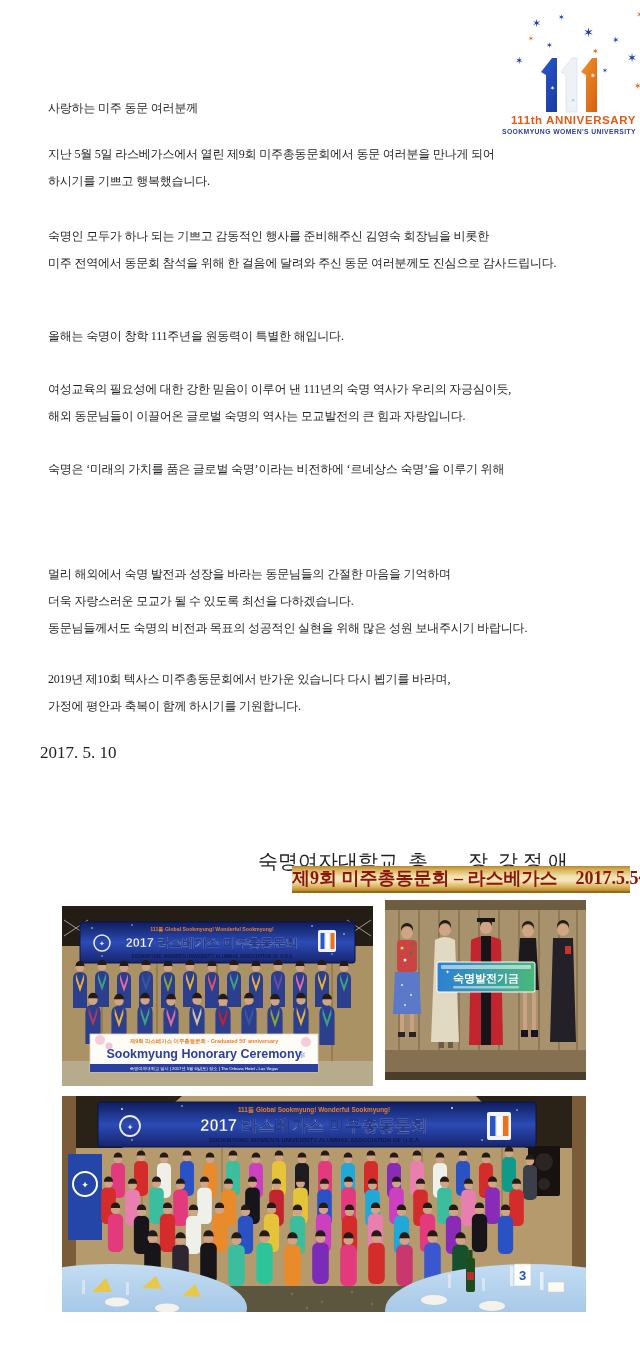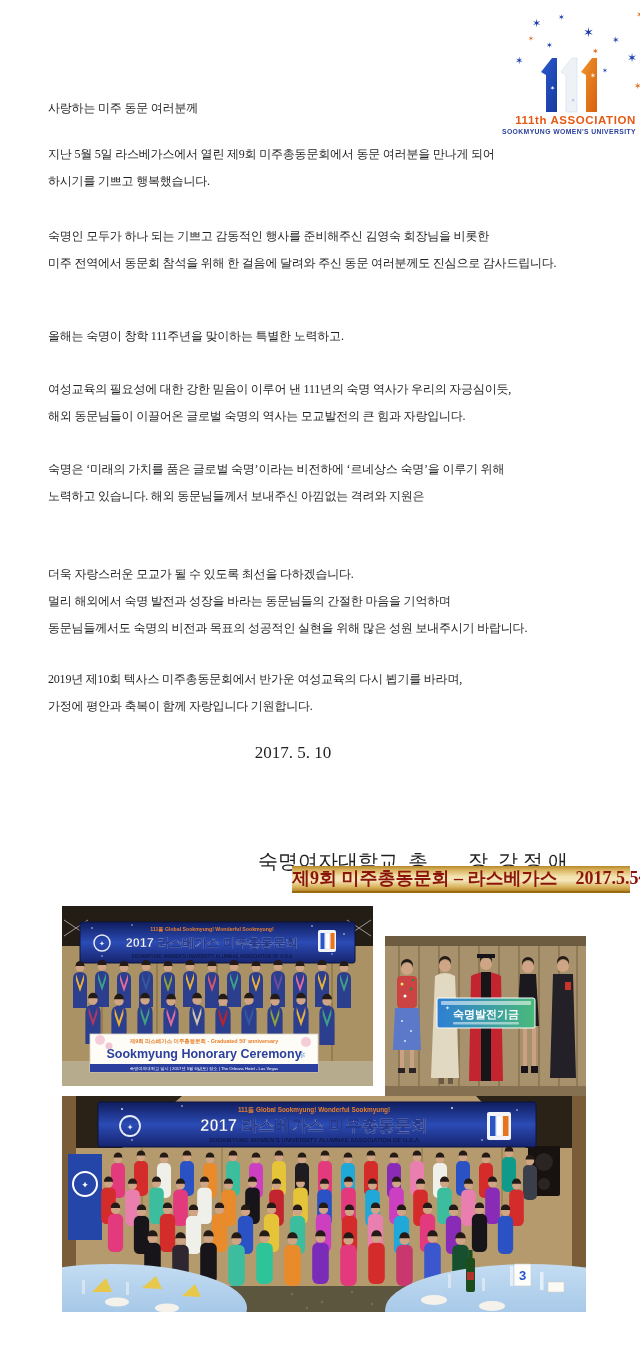--- a/index.html
+++ b/index.html
@@ -1,21 +1,21 @@
 <!DOCTYPE html>
 <html><head>
 <meta charset="utf-8">
 <style>
   html,body{margin:0;padding:0;background:#ffffff;}
   .page{position:relative;width:640px;height:1360px;background:#ffffff;overflow:hidden;
         font-family:"Liberation Serif","DejaVu Serif",serif;color:#1f1f1f;}
   
   .para{position:absolute;left:48px;width:560px;font-size:12px;line-height:27px;
         letter-spacing:-0.2px;white-space:nowrap;}
-  .date-line{position:absolute;left:0;width:586px;text-align:center;font-size:17px;}
+  .date-line{position:absolute;left:0;width:586px;font-size:17px;padding-left:40px;}
   .sig-block{position:absolute;right:72px;text-align:right;font-size:20px;line-height:28px;white-space:pre;}
   
   .logo{position:absolute;left:488px;top:4px;width:150px;height:136px;}
   .logo .star{position:absolute;line-height:1;}
   .logo-anniv{position:absolute;top:110px;left:0;right:2px;text-align:right;
       font-family:"Liberation Sans",sans-serif;font-weight:bold;font-size:11.5px;
       color:#e55a14;letter-spacing:0.6px;}
   .logo-univ{position:absolute;top:124px;left:0;right:2px;text-align:right;
       font-family:"Liberation Sans",sans-serif;font-weight:bold;font-size:6.8px;
       color:#2a3f9e;letter-spacing:0.4px;}
@@ -58,54 +58,53 @@
         </linearGradient>
         <path id="one" d="M1 16 L12 2 L17 2 L17 56 L6 56 L6 19 Z"></path>
       </defs>
       <use href="#one" x="0" y="0" fill="url(#gB)"></use>
       <use href="#one" x="20" y="0" fill="#eef1f6" stroke="#d4dbe8" stroke-width="0.6"></use>
       <use href="#one" x="40" y="0" fill="url(#gO)"></use>
       <text x="10" y="34" font-size="6" fill="#ffffff">✶</text>
       <text x="50" y="22" font-size="7" fill="#ffffff">✶</text>
       <text x="31" y="46" font-size="5" fill="#9fb4d8">✶</text>
     </svg>
-    <div class="logo-anniv">111th ASSOCIATION</div>
+    <div class="logo-anniv">111th ANNIVERSARY</div>
     <div class="logo-univ">SOOKMYUNG WOMEN'S UNIVERSITY</div>
   </div>
 
   <div class="para" style="top:95px;">
     <div>사랑하는 미주 동문 여러분께</div>
   </div>
   <div class="para" style="top:141px;">
     <div>지난 5월 5일 라스베가스에서 열린 제9회 미주총동문회에서 동문 여러분을 만나게 되어</div>
     <div>하시기를 기쁘고 행복했습니다.</div>
   </div>
   <div class="para" style="top:223px;">
     <div>숙명인 모두가 하나 되는 기쁘고 감동적인 행사를 준비해주신 김영숙 회장님을 비롯한</div>
     <div>미주 전역에서 동문회 참석을 위해 한 걸음에 달려와 주신 동문 여러분께도 진심으로 감사드립니다.</div>
   </div>
   <div class="para" style="top:323px;">
-    <div>올해는 숙명이 창학 111주년을 맞이하는 특별한 노력하고.</div>
+    <div>올해는 숙명이 창학 111주년을 원동력이 특별한 해입니다.</div>
   </div>
   <div class="para" style="top:376px;">
     <div>여성교육의 필요성에 대한 강한 믿음이 이루어 낸 111년의 숙명 역사가 우리의 자긍심이듯,</div>
     <div>해외 동문님들이 이끌어온 글로벌 숙명의 역사는 모교발전의 큰 힘과 자랑입니다.</div>
   </div>
   <div class="para" style="top:456px;">
     <div>숙명은 ‘미래의 가치를 품은 글로벌 숙명’이라는 비전하에 ‘르네상스 숙명’을 이루기 위해</div>
-    <div>노력하고 있습니다. 해외 동문님들께서 보내주신 아낌없는 격려와 지원은</div>
   </div>
   <div class="para" style="top:561px;">
+    <div>멀리 해외에서 숙명 발전과 성장을 바라는 동문님들의 간절한 마음을 기억하며</div>
     <div>더욱 자랑스러운 모교가 될 수 있도록 최선을 다하겠습니다.</div>
-    <div>멀리 해외에서 숙명 발전과 성장을 바라는 동문님들의 간절한 마음을 기억하며</div>
     <div>동문님들께서도 숙명의 비전과 목표의 성공적인 실현을 위해 많은 성원 보내주시기 바랍니다.</div>
   </div>
   <div class="para" style="top:666px;">
-    <div>2019년 제10회 텍사스 미주총동문회에서 반가운 여성교육의 다시 뵙기를 바라며,</div>
-    <div>가정에 평안과 축복이 함께 자랑입니다 기원합니다.</div>
+    <div>2019년 제10회 텍사스 미주총동문회에서 반가운 있습니다 다시 뵙기를 바라며,</div>
+    <div>가정에 평안과 축복이 함께 하시기를 기원합니다.</div>
   </div>
 
   <div class="date-line" style="top:743px;">2017.  5.  10</div>
 
   <div class="sig-block" style="top:791px;">
     <div>숙명여자대학교  총        장  강 정 애</div>
     <div>총동문회장  정 순 옥</div>
   </div>
 
   <div class="gold-banner">
@@ -203,21 +202,21 @@
         <circle cx="244" cy="136" r="5" fill="#f2b8cc" opacity="0.7"></circle>
         <text x="236" y="152" font-size="9" fill="#8fb3dd">✻</text>
         <text x="142" y="137" text-anchor="middle" font-size="5.4" font-weight="bold" fill="#e87f2a">제9회 라스베가스 미주총동문회 · Graduated 50' anniversary</text>
         <text x="142" y="152" text-anchor="middle" font-size="12.5" font-weight="bold" fill="#2b3f9e" font-family="Liberation Serif,serif">Sookmyung Honorary Ceremony</text>
         <rect x="28" y="158" width="228" height="8" fill="#2b3f9e"></rect>
         <text x="142" y="164" text-anchor="middle" font-size="4.2" fill="#ffffff">숙명여자대학교    일시 | 2017년 5월 6일(토)    장소 | The Orleans Hotel - Las Vegas</text>
       </g>
     </svg>
   </div>
 
-  <div class="photo" style="left:385px;top:936px;width:201px;height:180px;">
+  <div class="photo" style="left:385px;top:900px;width:201px;height:180px;">
     <svg width="201" height="180" viewBox="0 0 201 180">
       <defs>
         <linearGradient id="sign2" x1="0" y1="0" x2="1" y2="0">
           <stop offset="0" stop-color="#2e7fd4"></stop>
             <stop offset="1" stop-color="#49b97a"></stop>
         </linearGradient>
       </defs>
       <rect x="0" y="0" width="201" height="180" fill="#a8926d"></rect>
       <rect x="0" y="0" width="201" height="10" fill="#6e5c41"></rect>
       <g stroke="#907a55" stroke-width="2">

